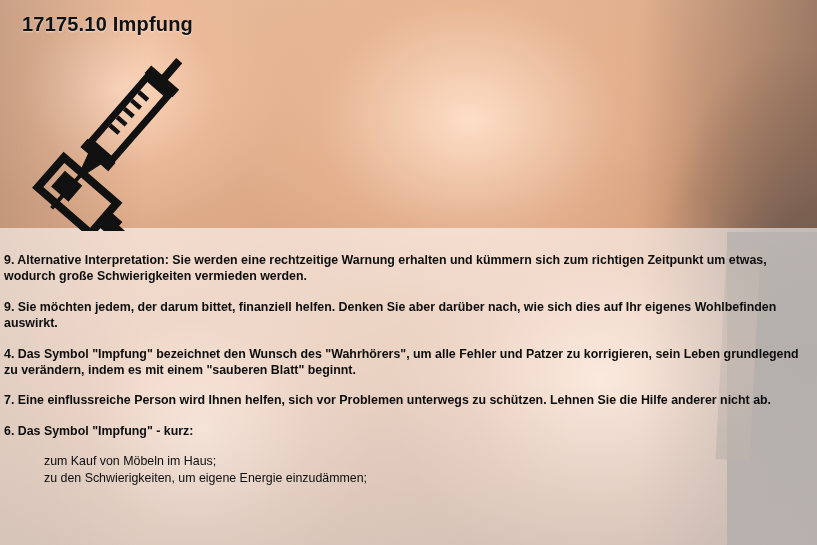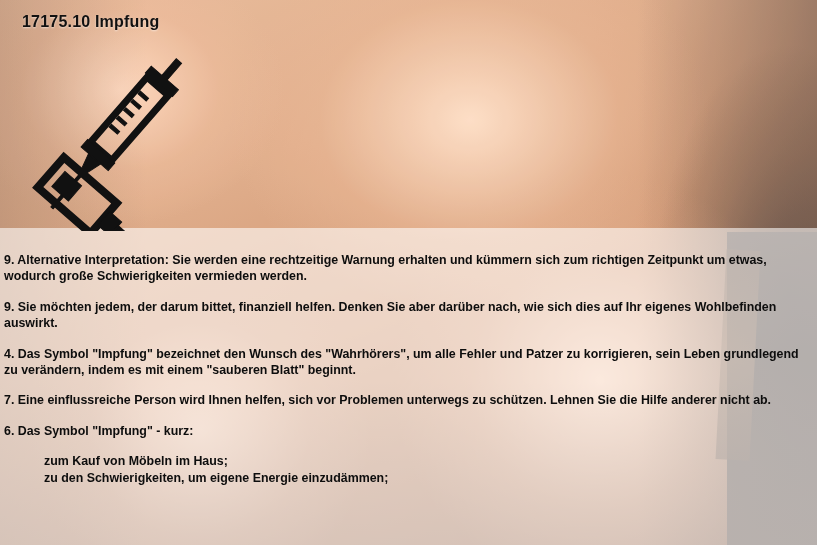--- a/index.html
+++ b/index.html
@@ -75,21 +75,21 @@
     top: 0;
     height: 228px;
     background: rgba(255,255,255,0.10);
   }
 
   
   .title {
     position: absolute;
     left: 22px;
     top: 13px;
-    font-size: 16px;
+    font-size: 20px;
     font-weight: bold;
     color: #111111;
     letter-spacing: 0.2px;
     text-shadow: 0 1px 2px rgba(255,255,255,0.55);
   }
 
   
   .pictogram {
     position: absolute;
     left: 18px;
@@ -116,21 +116,21 @@
     margin-bottom: 0;
   }
   .sublist {
     margin: 2px 0 0 0;
     padding: 0;
     list-style: none;
   }
   .sublist li {
     margin-left: 40px;
     line-height: 1.38;
-    font-weight: bold;
+    font-weight: normal;
   }
 </style>
 </head>
 <body>
 
 <div class="page">
 
   <div class="photo">
     <div class="photo-dark-strip"></div>
     <div class="photo-dark-strip2"></div>

